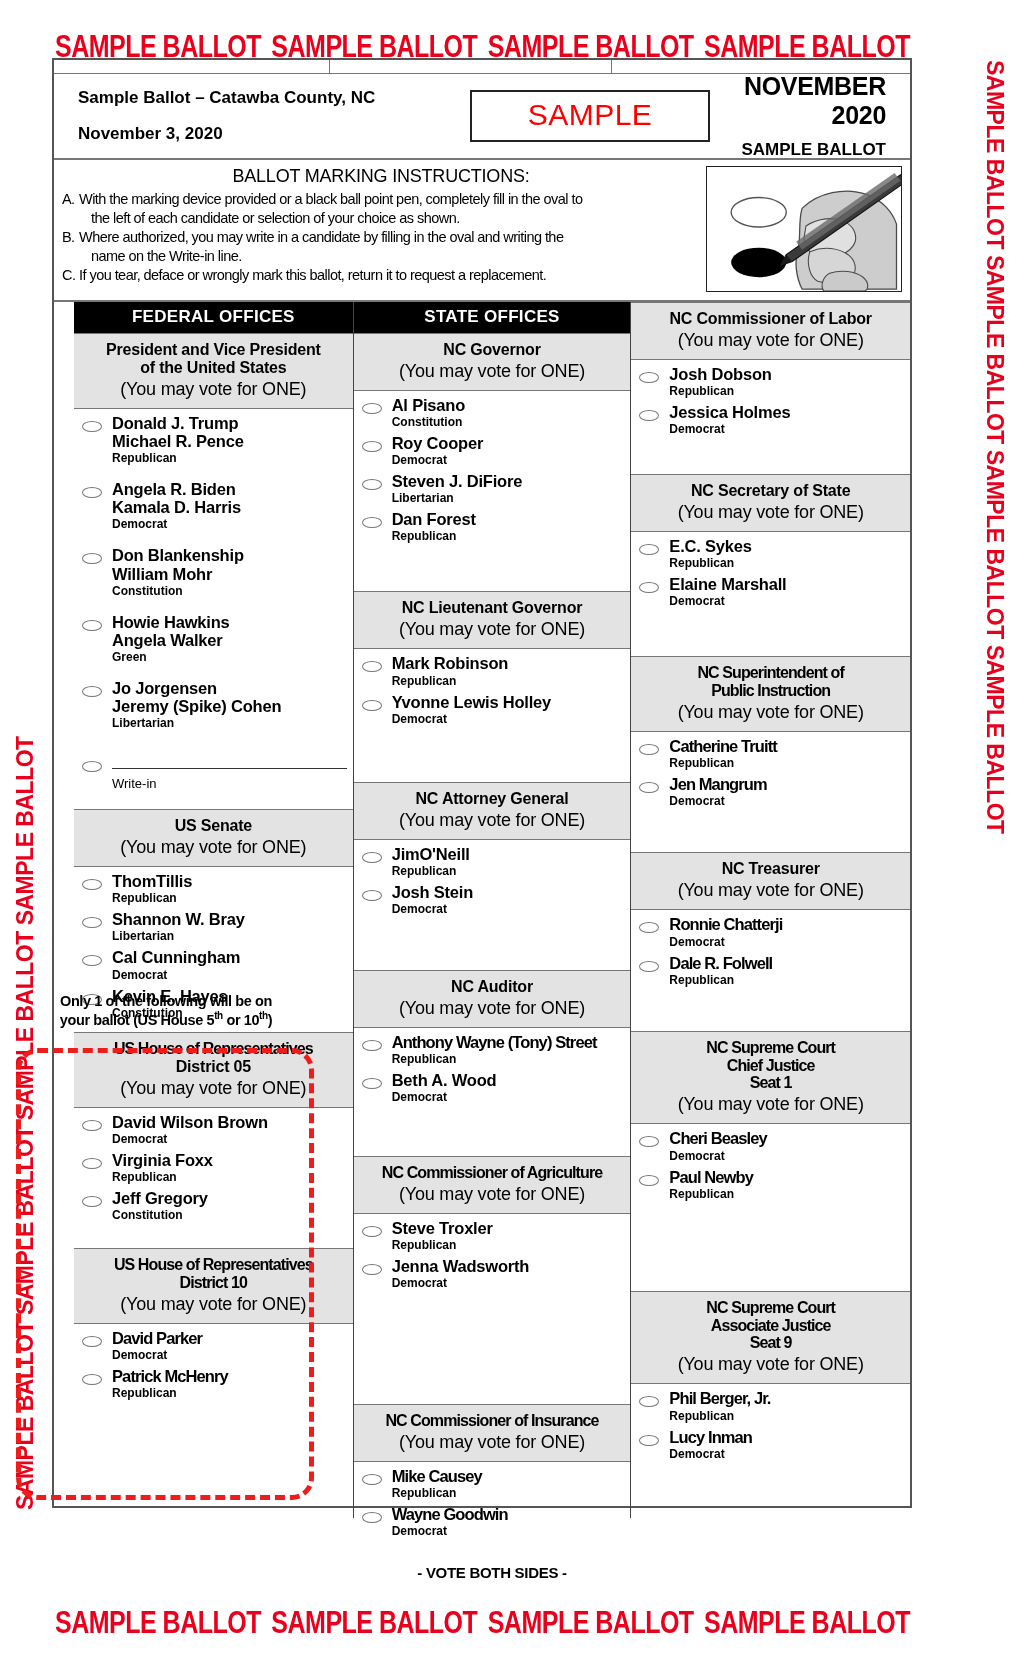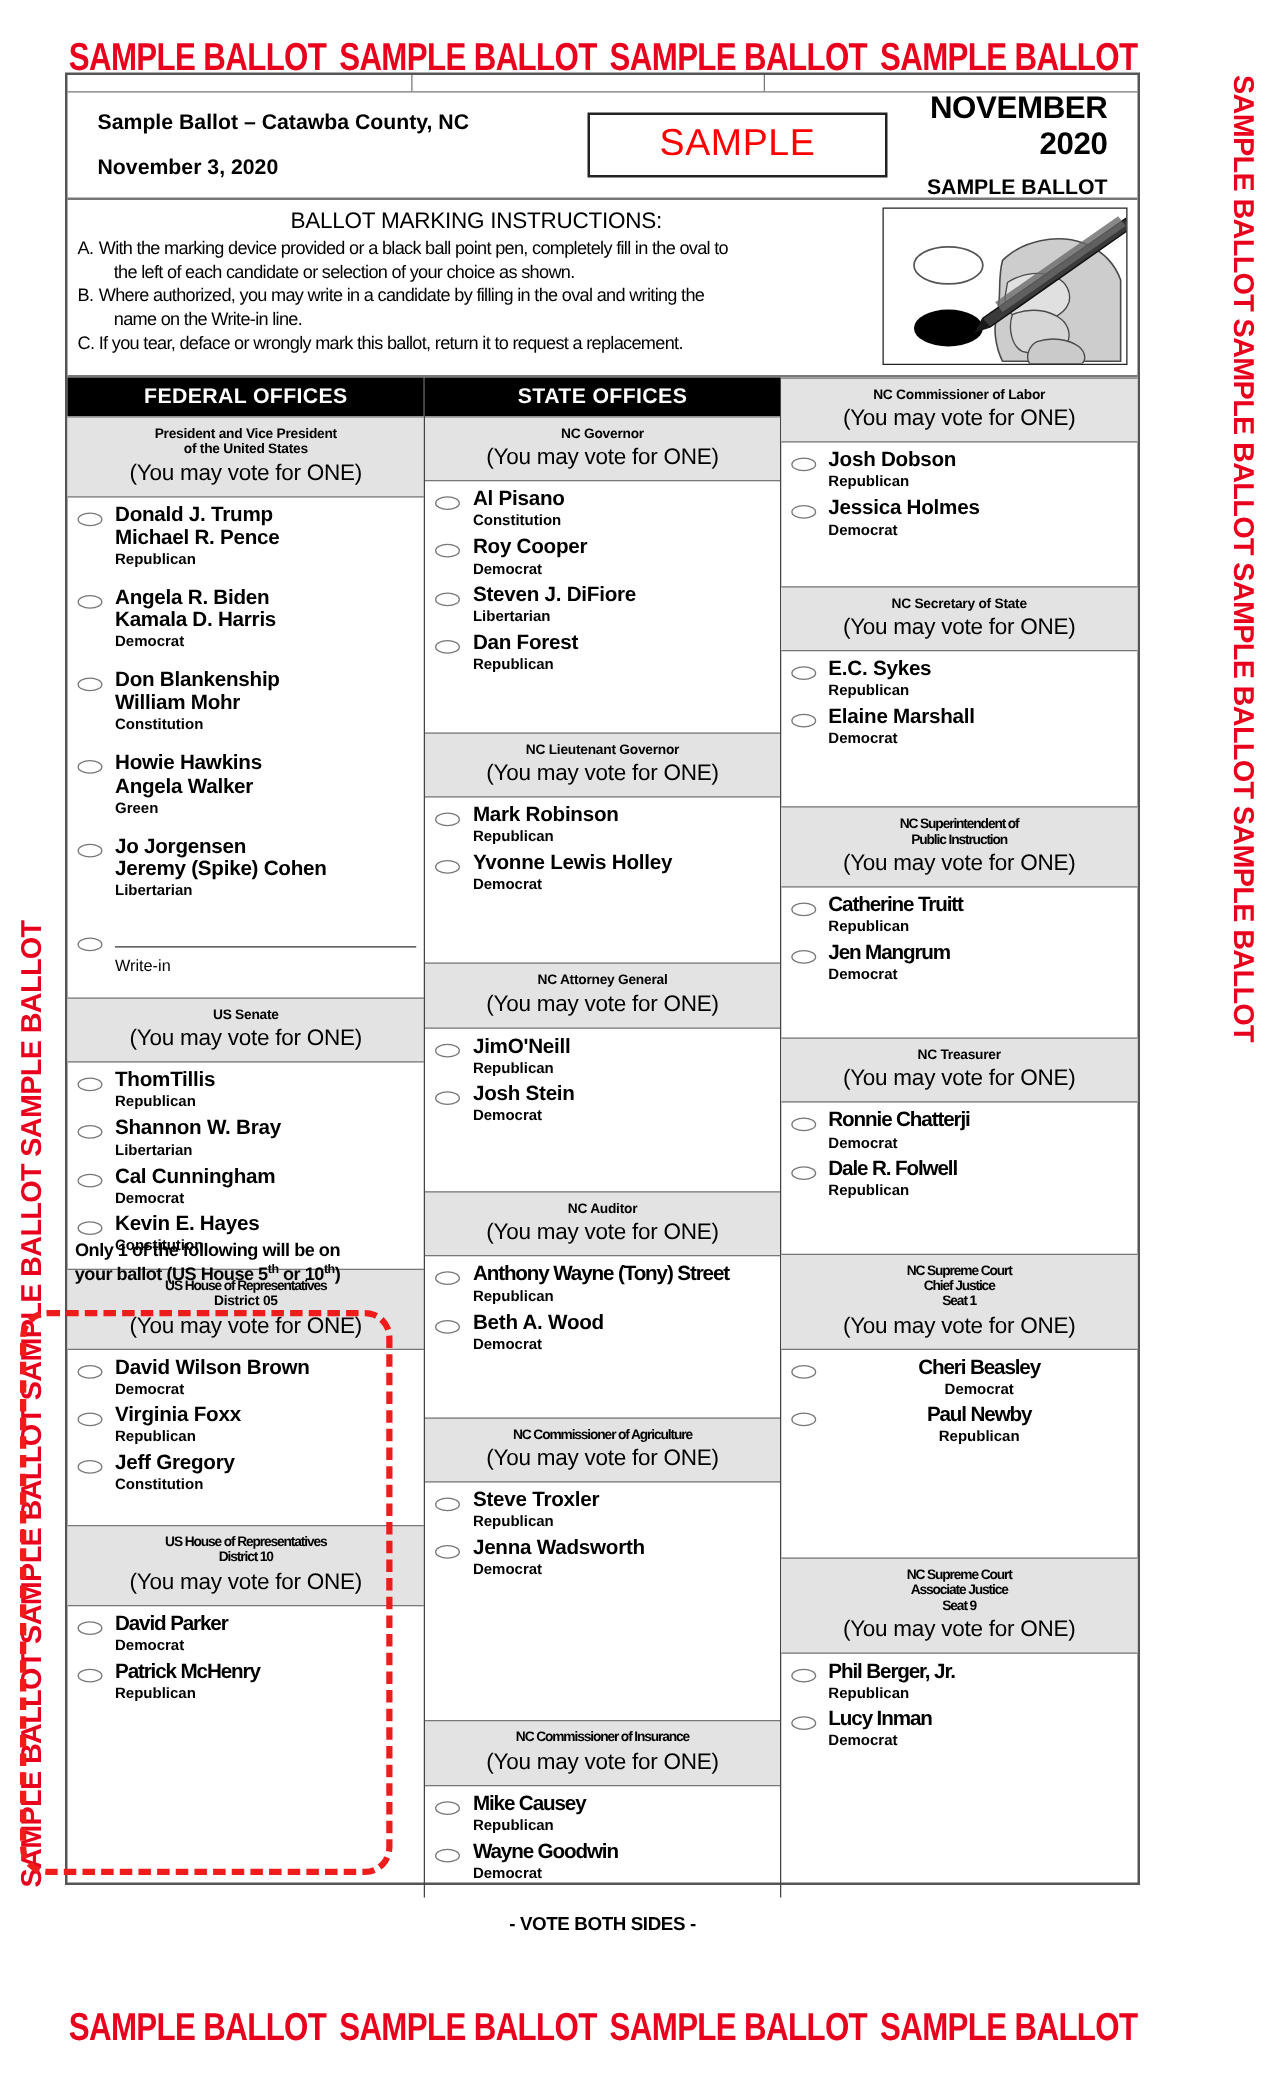--- a/index.html
+++ b/index.html
@@ -117,20 +117,21 @@
     border: 1px solid #222;
     position: relative;
     background: #fff;
     height: 126px;
   }
 
   
   .columns {
     display: flex;
     height: 1216px;
+    padding-left: 20px;
   }
   .col { width: 286px; position: relative; }
   .col-mid { border-left: 1px solid #444; border-right: 1px solid #444; }
 
   .colhead {
     background: #000;
     color: #fff;
     text-align: center;
     font-weight: bold;
     font-size: 17px;
@@ -141,21 +142,21 @@
   
   .contest {
     background: #e3e3e3;
     border-top: 1px solid #777;
     border-bottom: 1px solid #777;
     text-align: center;
     padding: 7px 4px 8px 4px;
   }
   .contest .t {
     font-weight: bold;
-    font-size: 11px;
+    font-size: 16px;
     line-height: 1.12;
     letter-spacing: -0.2px;
   }
   .contest .t.narrow { letter-spacing: -0.9px; }
   .contest .s {
     font-size: 18px;
     margin-top: 2px;
     letter-spacing: -0.2px;
   }
 
@@ -694,21 +695,21 @@
                 <div class="cand-party">Republican</div>
               </div>
             </div>
           </div>
           <div class="contest">
             <div class="t narrow">NC Supreme Court</div>
             <div class="t narrow">Chief Justice</div>
             <div class="t narrow">Seat 1</div>
             <div class="s">(You may vote for ONE)</div>
           </div>
-          <div class="cands" style="padding-bottom: 86px; text-align: center;">
+          <div class="cands" style="padding-bottom: 86px;">
             <div class="cand">
               <span class="oval"></span>
               <div class="cand-body">
                 <div class="cand-name tight">Cheri Beasley</div>
                 <div class="cand-party">Democrat</div>
               </div>
             </div>
             <div class="cand">
               <span class="oval"></span>
               <div class="cand-body">

